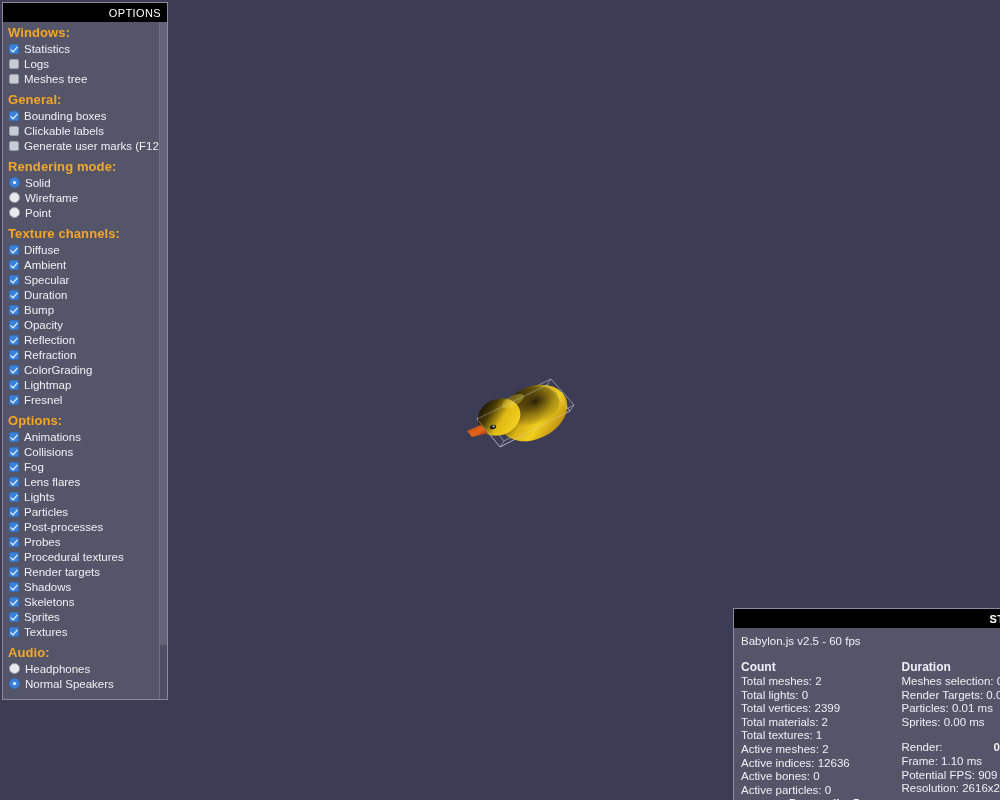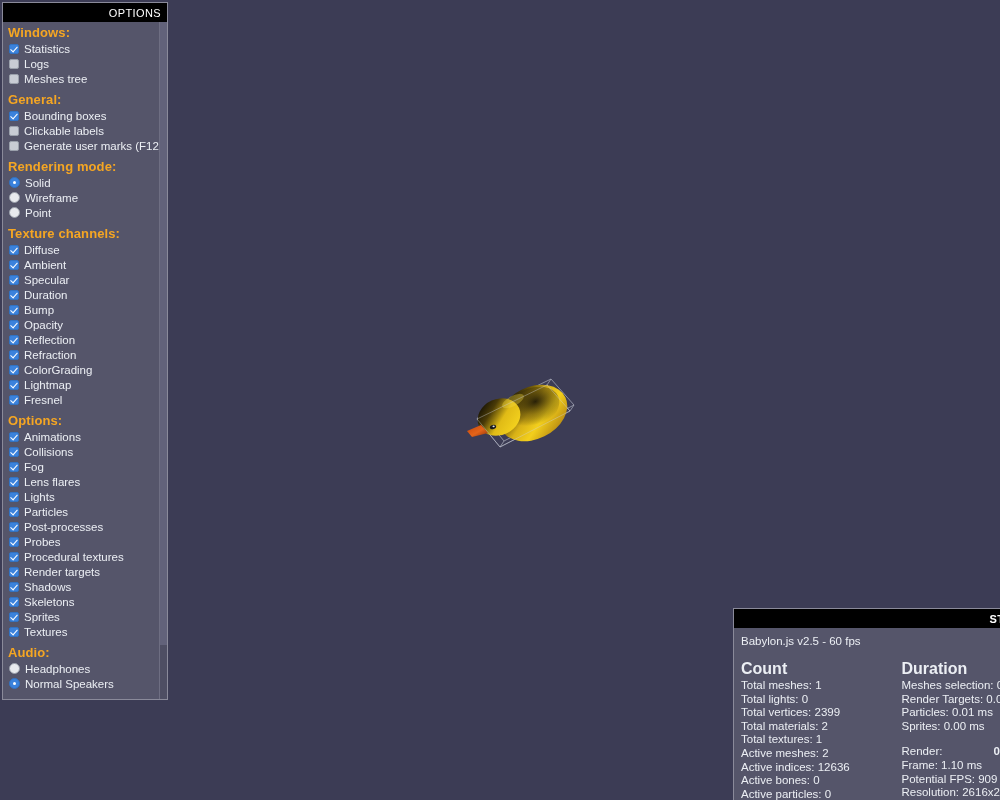--- a/index.html
+++ b/index.html
@@ -218,21 +218,21 @@
   }
   .stats-version b { font-weight: normal; }
 
   .stats-cols {
     display: flex;
   }
   .stats-col { width: 165px; }
 
   .col-head {
     font-weight: bold;
-    font-size: 16px;
+    font-size: 12px;
     margin-bottom: 1px;
   }
 
   .stat-line {
     line-height: 13.6px;
     white-space: nowrap;
   }
   .stat-line b { font-weight: bold; padding-left: 48px; }
   .stat-line.gap { margin-top: 12px; }
 </style>
@@ -466,21 +466,21 @@
       <span class="title-text">STATISTICS</span>
     </div>
     <div id="stats-body">
       <div class="stats-version">
         <span>Babylon.js v2.5 - </span><b>60 fps</b>
       </div>
       <div class="stats-cols">
         <div class="stats-col">
           <div class="col-head">Count</div>
           <div id="count-lines">
-              <div class="stat-line">Total meshes: 1</div>
+              <div class="stat-line">Total meshes: 2</div>
               <div class="stat-line">Total lights: 0</div>
               <div class="stat-line">Total vertices: 2399</div>
               <div class="stat-line">Total materials: 2</div>
               <div class="stat-line">Total textures: 1</div>
               <div class="stat-line">Active meshes: 2</div>
               <div class="stat-line">Active indices: 12636</div>
               <div class="stat-line">Active bones: 0</div>
               <div class="stat-line">Active particles: 0</div>
             </div>
           <div class="stat-line">

